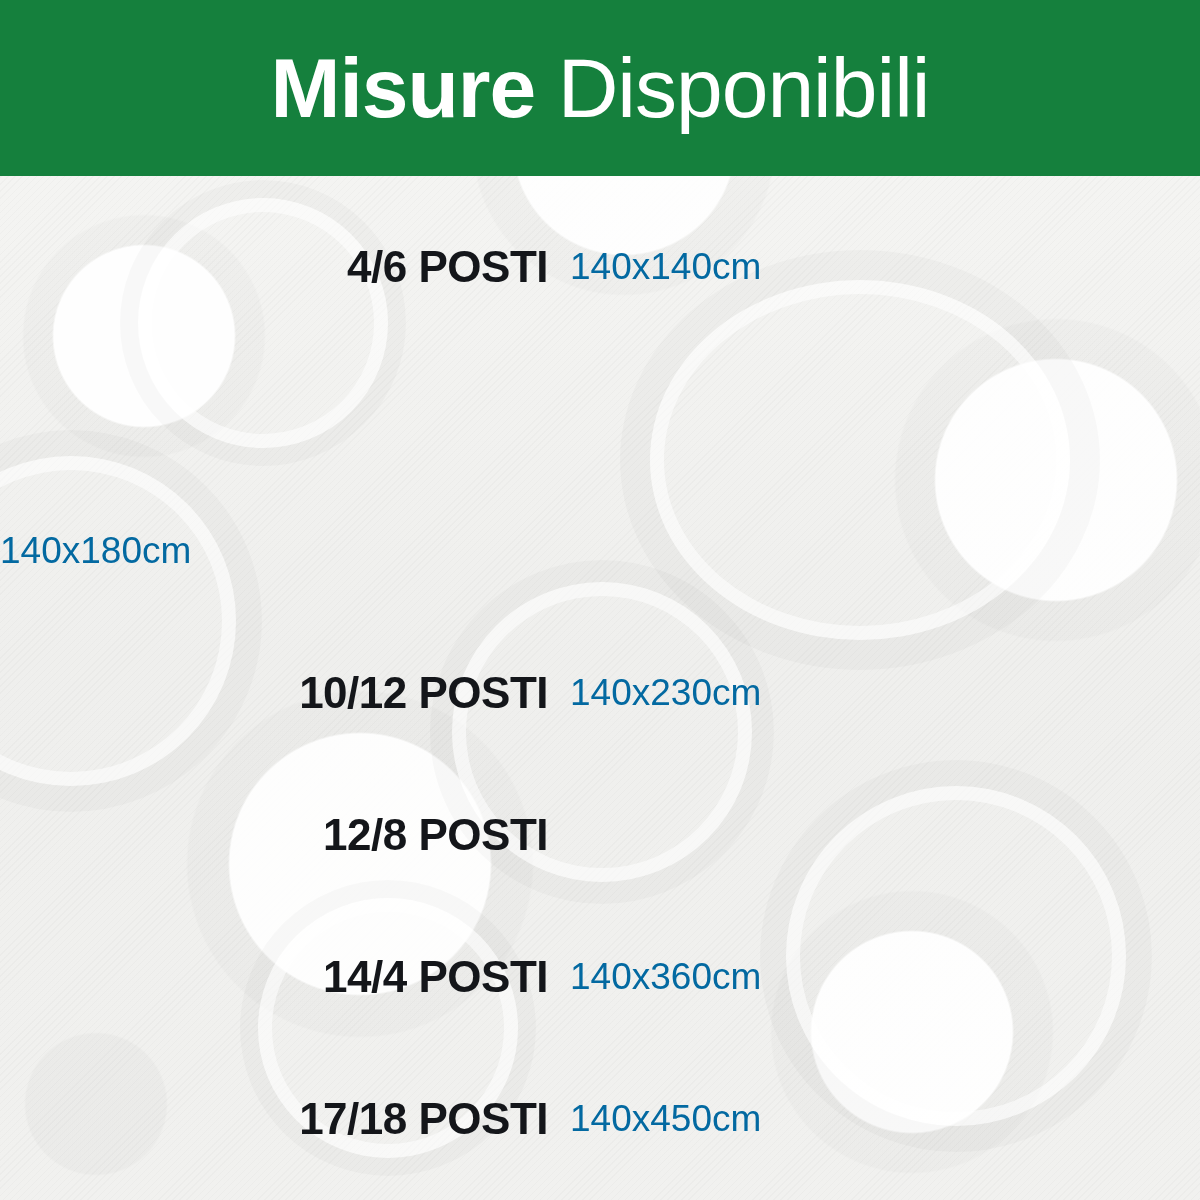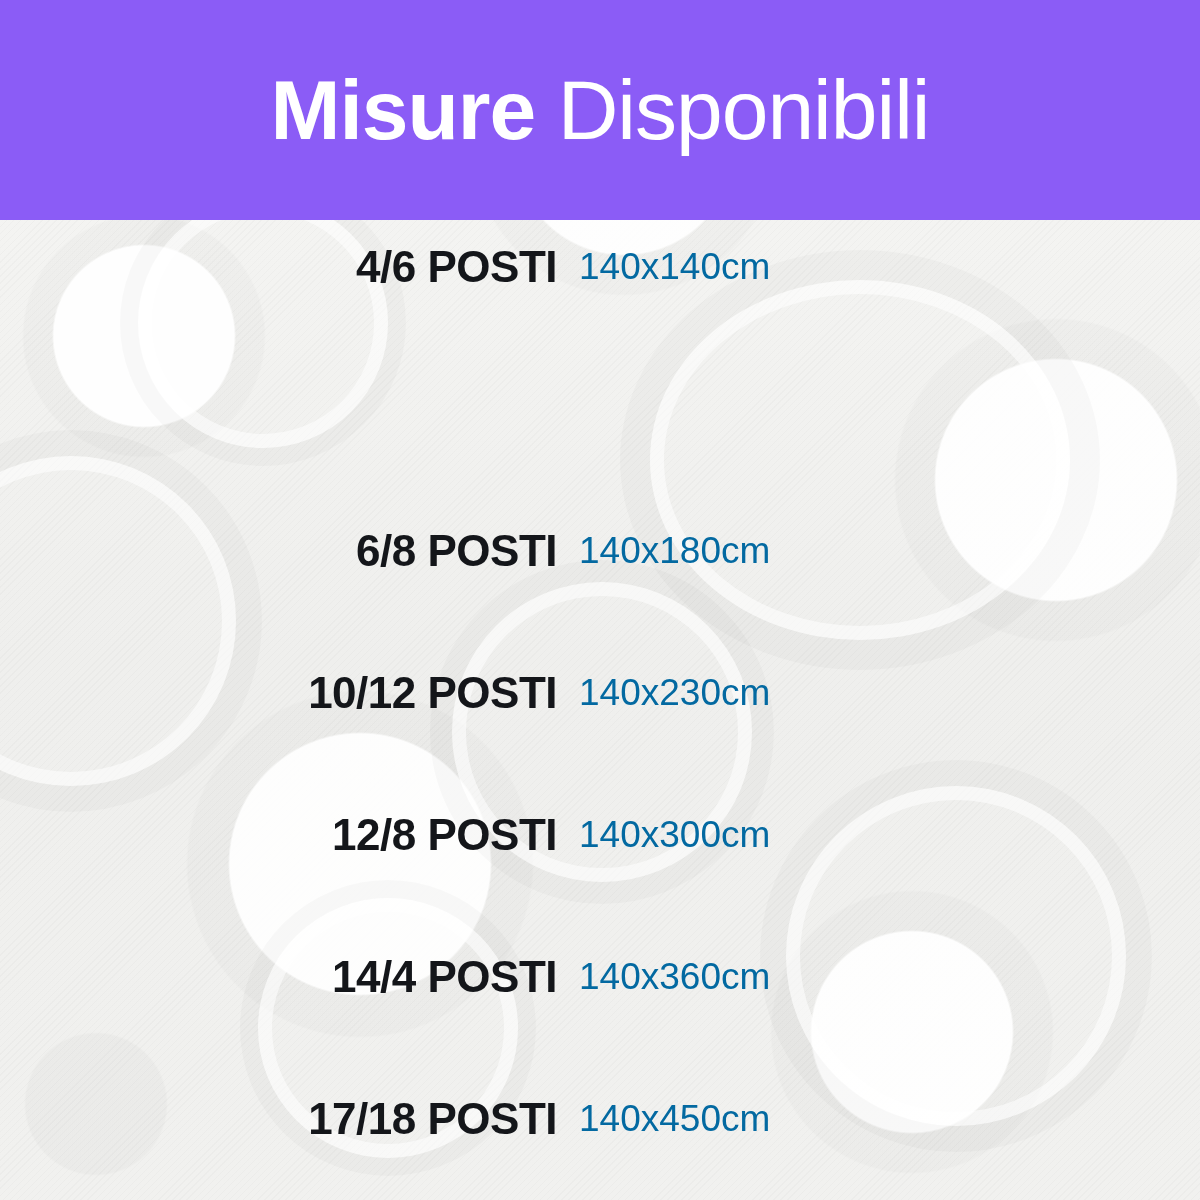--- a/index.html
+++ b/index.html
@@ -49,22 +49,22 @@
   .s4 { left: 760px;  top: 760px;  width: 340px; height: 340px; }
   .s5 { left: 240px;  top: 880px;  width: 260px; height: 260px; border-width: 18px; }
   .s6 { left: 430px;  top: 560px;  width: 300px; height: 300px; border-width: 22px; }
 
   
   .header-band {
     position: absolute;
     left: 0;
     top: 0;
     width: 1200px;
-    height: 220px;
-    background: #8b5cf6;
+    height: 176px;
+    background: #15803d;
     display: flex;
     align-items: center;
     justify-content: center;
     z-index: 5;
   }
   .header-title {
     color: #ffffff;
     font-size: 84px;
     line-height: 1;
     letter-spacing: -1px;
@@ -81,21 +81,20 @@
     left: 0;
     top: 176px;
     width: 1200px;
     height: 1024px;
     z-index: 4;
     display: flex;
     flex-direction: column;
     justify-content: center;
     padding-top: 10px;
     box-sizing: border-box;
-    padding-left: 9px;
   }
   .row {
     height: 142px;
     display: flex;
     align-items: center;
   }
   .row .label {
     width: 570px;
     text-align: right;
     padding-right: 22px;
@@ -145,38 +144,34 @@
       <div class="label">
         <span>4/6 POSTI</span><span class="sub"></span>
       </div>
       <div class="value">140x140cm</div>
     </div>
 
     <div class="row round">
     </div>
 
     <div class="row">
-      <div class="label">
-        <span>6/8 POSTI</span><span class="sub"></span>
-      </div>
       <div class="value">140x180cm</div>
     </div>
 
     <div class="row">
       <div class="label">
         <span>10/12 POSTI</span><span class="sub"></span>
       </div>
       <div class="value">140x230cm</div>
     </div>
 
     <div class="row">
       <div class="label">
         <span>12/8 POSTI</span><span class="sub"></span>
       </div>
-      <div class="value">140x300cm</div>
     </div>
 
     <div class="row">
       <div class="label">
         <span>14/4 POSTI</span><span class="sub"></span>
       </div>
       <div class="value">140x360cm</div>
     </div>
 
     <div class="row">

